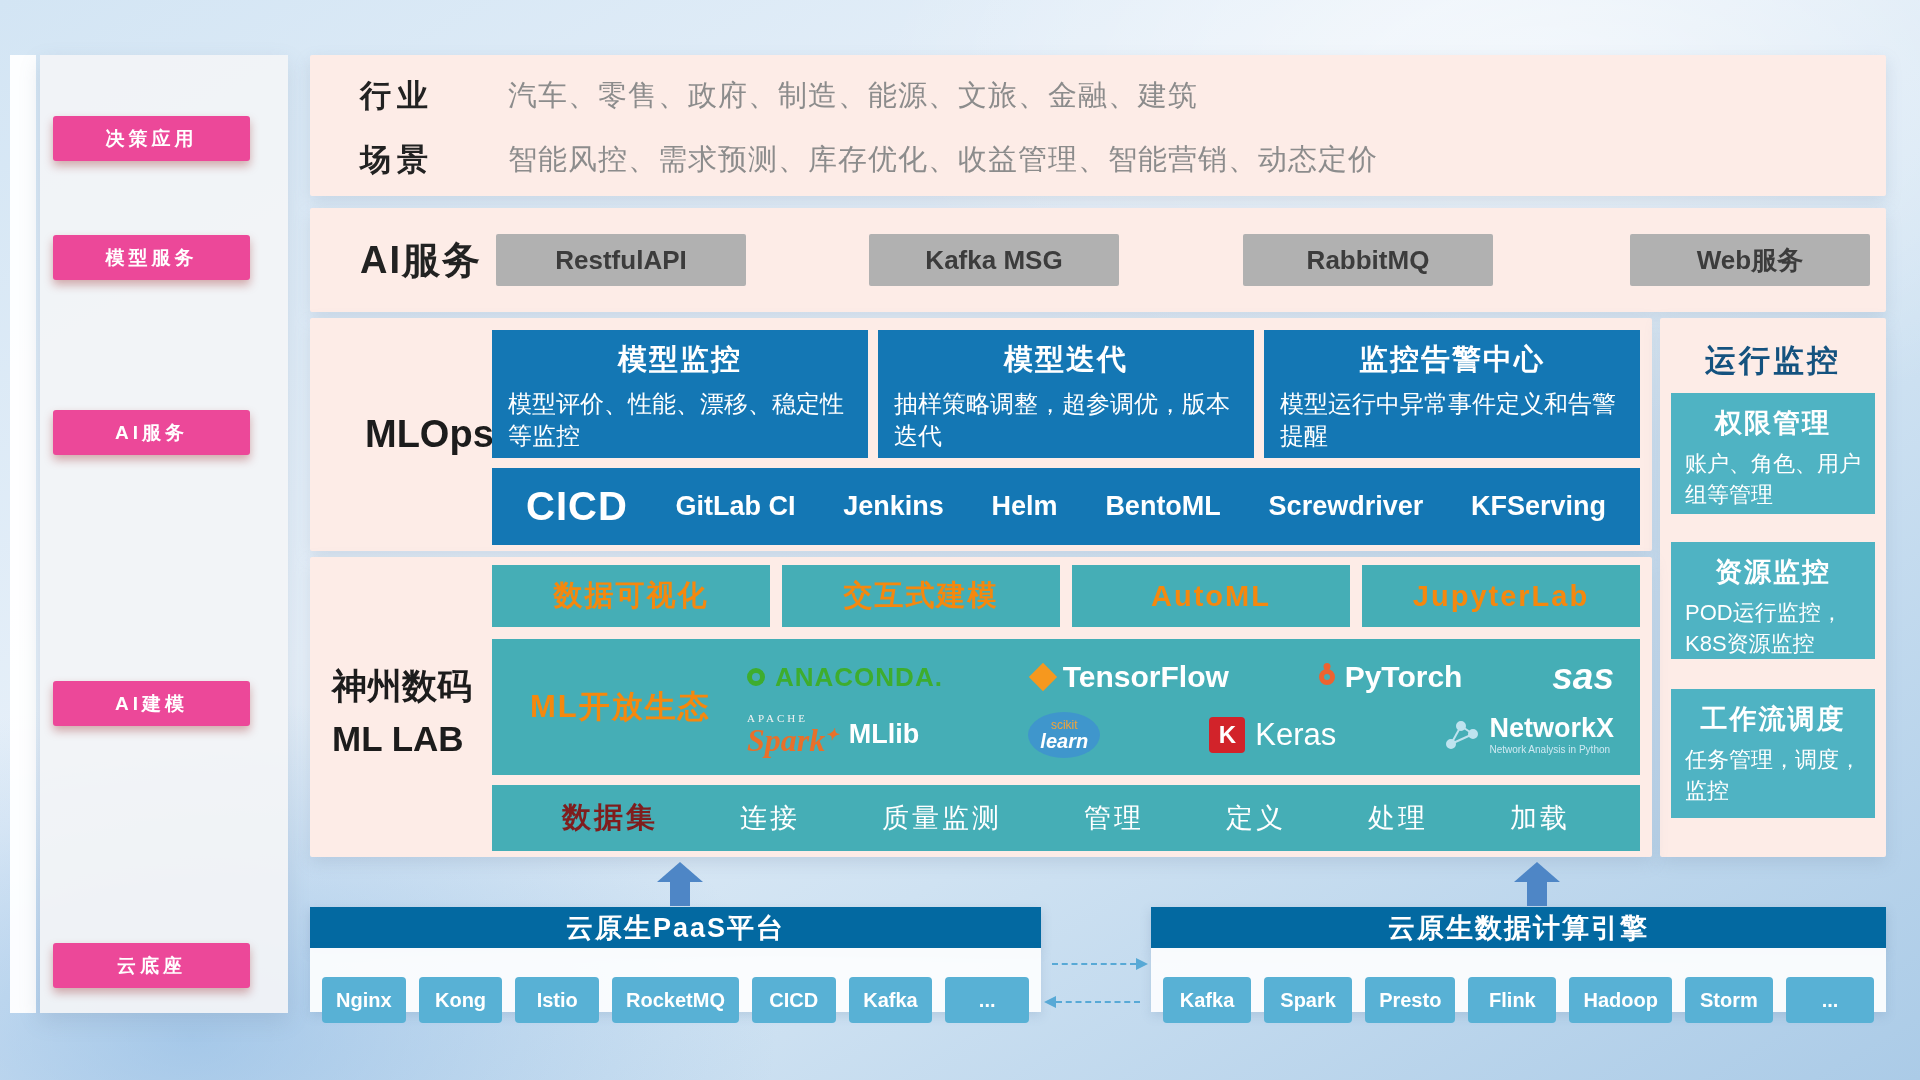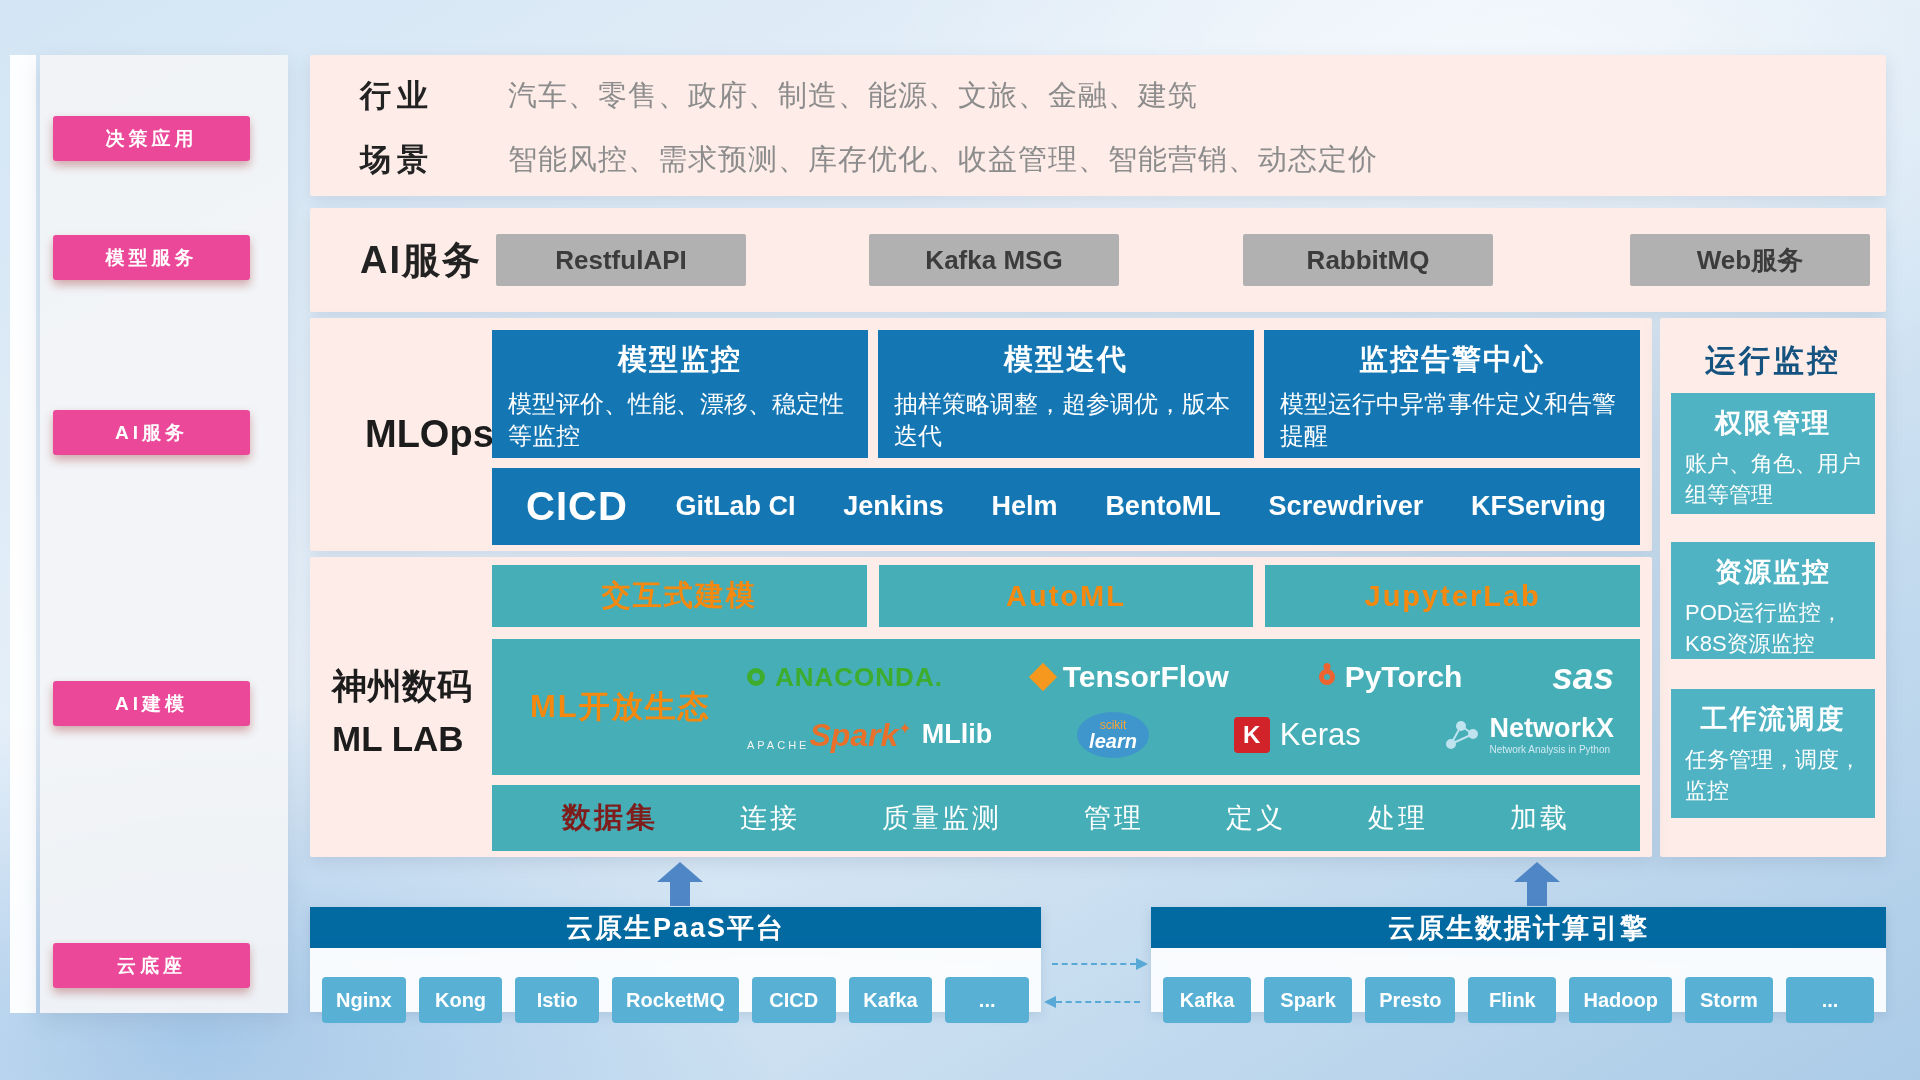--- a/index.html
+++ b/index.html
@@ -58,21 +58,21 @@
   .logo-row{display:flex;align-items:center;justify-content:space-between;}
   .logo{display:flex;align-items:center;gap:10px;color:#fff;}
   .ana-ring{width:18px;height:18px;border:5px solid #3ead2e;border-radius:50%;}
   .ana-text{color:#3ead2e;font-weight:bold;font-size:26px;letter-spacing:1px;}
   .tf-icon{width:20px;height:20px;background:#f6981e;transform:rotate(45deg);}
   .tf-text{font-size:30px;font-weight:bold;}
   .pt-icon{position:relative;width:16px;height:16px;border:5px solid #ee6330;border-radius:50%;}
   .pt-icon::after{content:"";position:absolute;left:50%;top:-11px;transform:translateX(-50%);width:7px;height:7px;background:#ee6330;border-radius:50%;}
   .pt-text{font-size:30px;font-weight:bold;}
   .sas-text{font-size:37px;font-weight:bold;font-style:italic;}
-  .spark-stack{display:flex;flex-direction:row;align-items:flex-end;line-height:1;}
+  .spark-stack{display:flex;flex-direction:column;align-items:flex-start;line-height:1;font-family:Liberation Serif, serif;}
   .spark-apache{font-size:11px;letter-spacing:3px;color:#f3f3f3;}
   .spark-text{font-size:32px;font-weight:bold;font-style:italic;color:#e8702a;}
   .spark-text::after{content:"✦";font-size:16px;color:#e8702a;vertical-align:super;}
   .spark-suffix{font-size:27px;font-weight:bold;color:#fff;}
   .skl{display:flex;flex-direction:column;align-items:center;justify-content:center;width:72px;height:46px;background:#3f96cc;border-radius:50%;line-height:1;}
   .skl-top{font-size:12px;color:#f4a537;}
   .skl-text{font-size:20px;font-style:italic;font-weight:bold;color:#fff;}
   .keras-box{width:36px;height:36px;background:#d2232a;border-radius:4px;display:flex;align-items:center;justify-content:center;color:#fff;font-weight:bold;font-size:24px;}
   .keras-text{font-size:31px;color:#fff;}
   .nx-stack{display:flex;flex-direction:column;line-height:1.15;}
@@ -176,20 +176,21 @@
     </div>
   </aside>
 
   <section class="panel panel-lab">
     <div class="lab-label">
       <div>神州数码</div>
       <div>ML LAB</div>
     </div>
 
     <div class="feature-row">
+      <div class="feature-box">数据可视化</div>
       <div class="feature-box">交互式建模</div>
       <div class="feature-box">AutoML</div>
       <div class="feature-box">JupyterLab</div>
     </div>
 
     <div class="eco-box">
       <span class="eco-label">ML开放生态</span>
       <div class="logo-rows">
         <div class="logo-row">
           <span class="logo">

